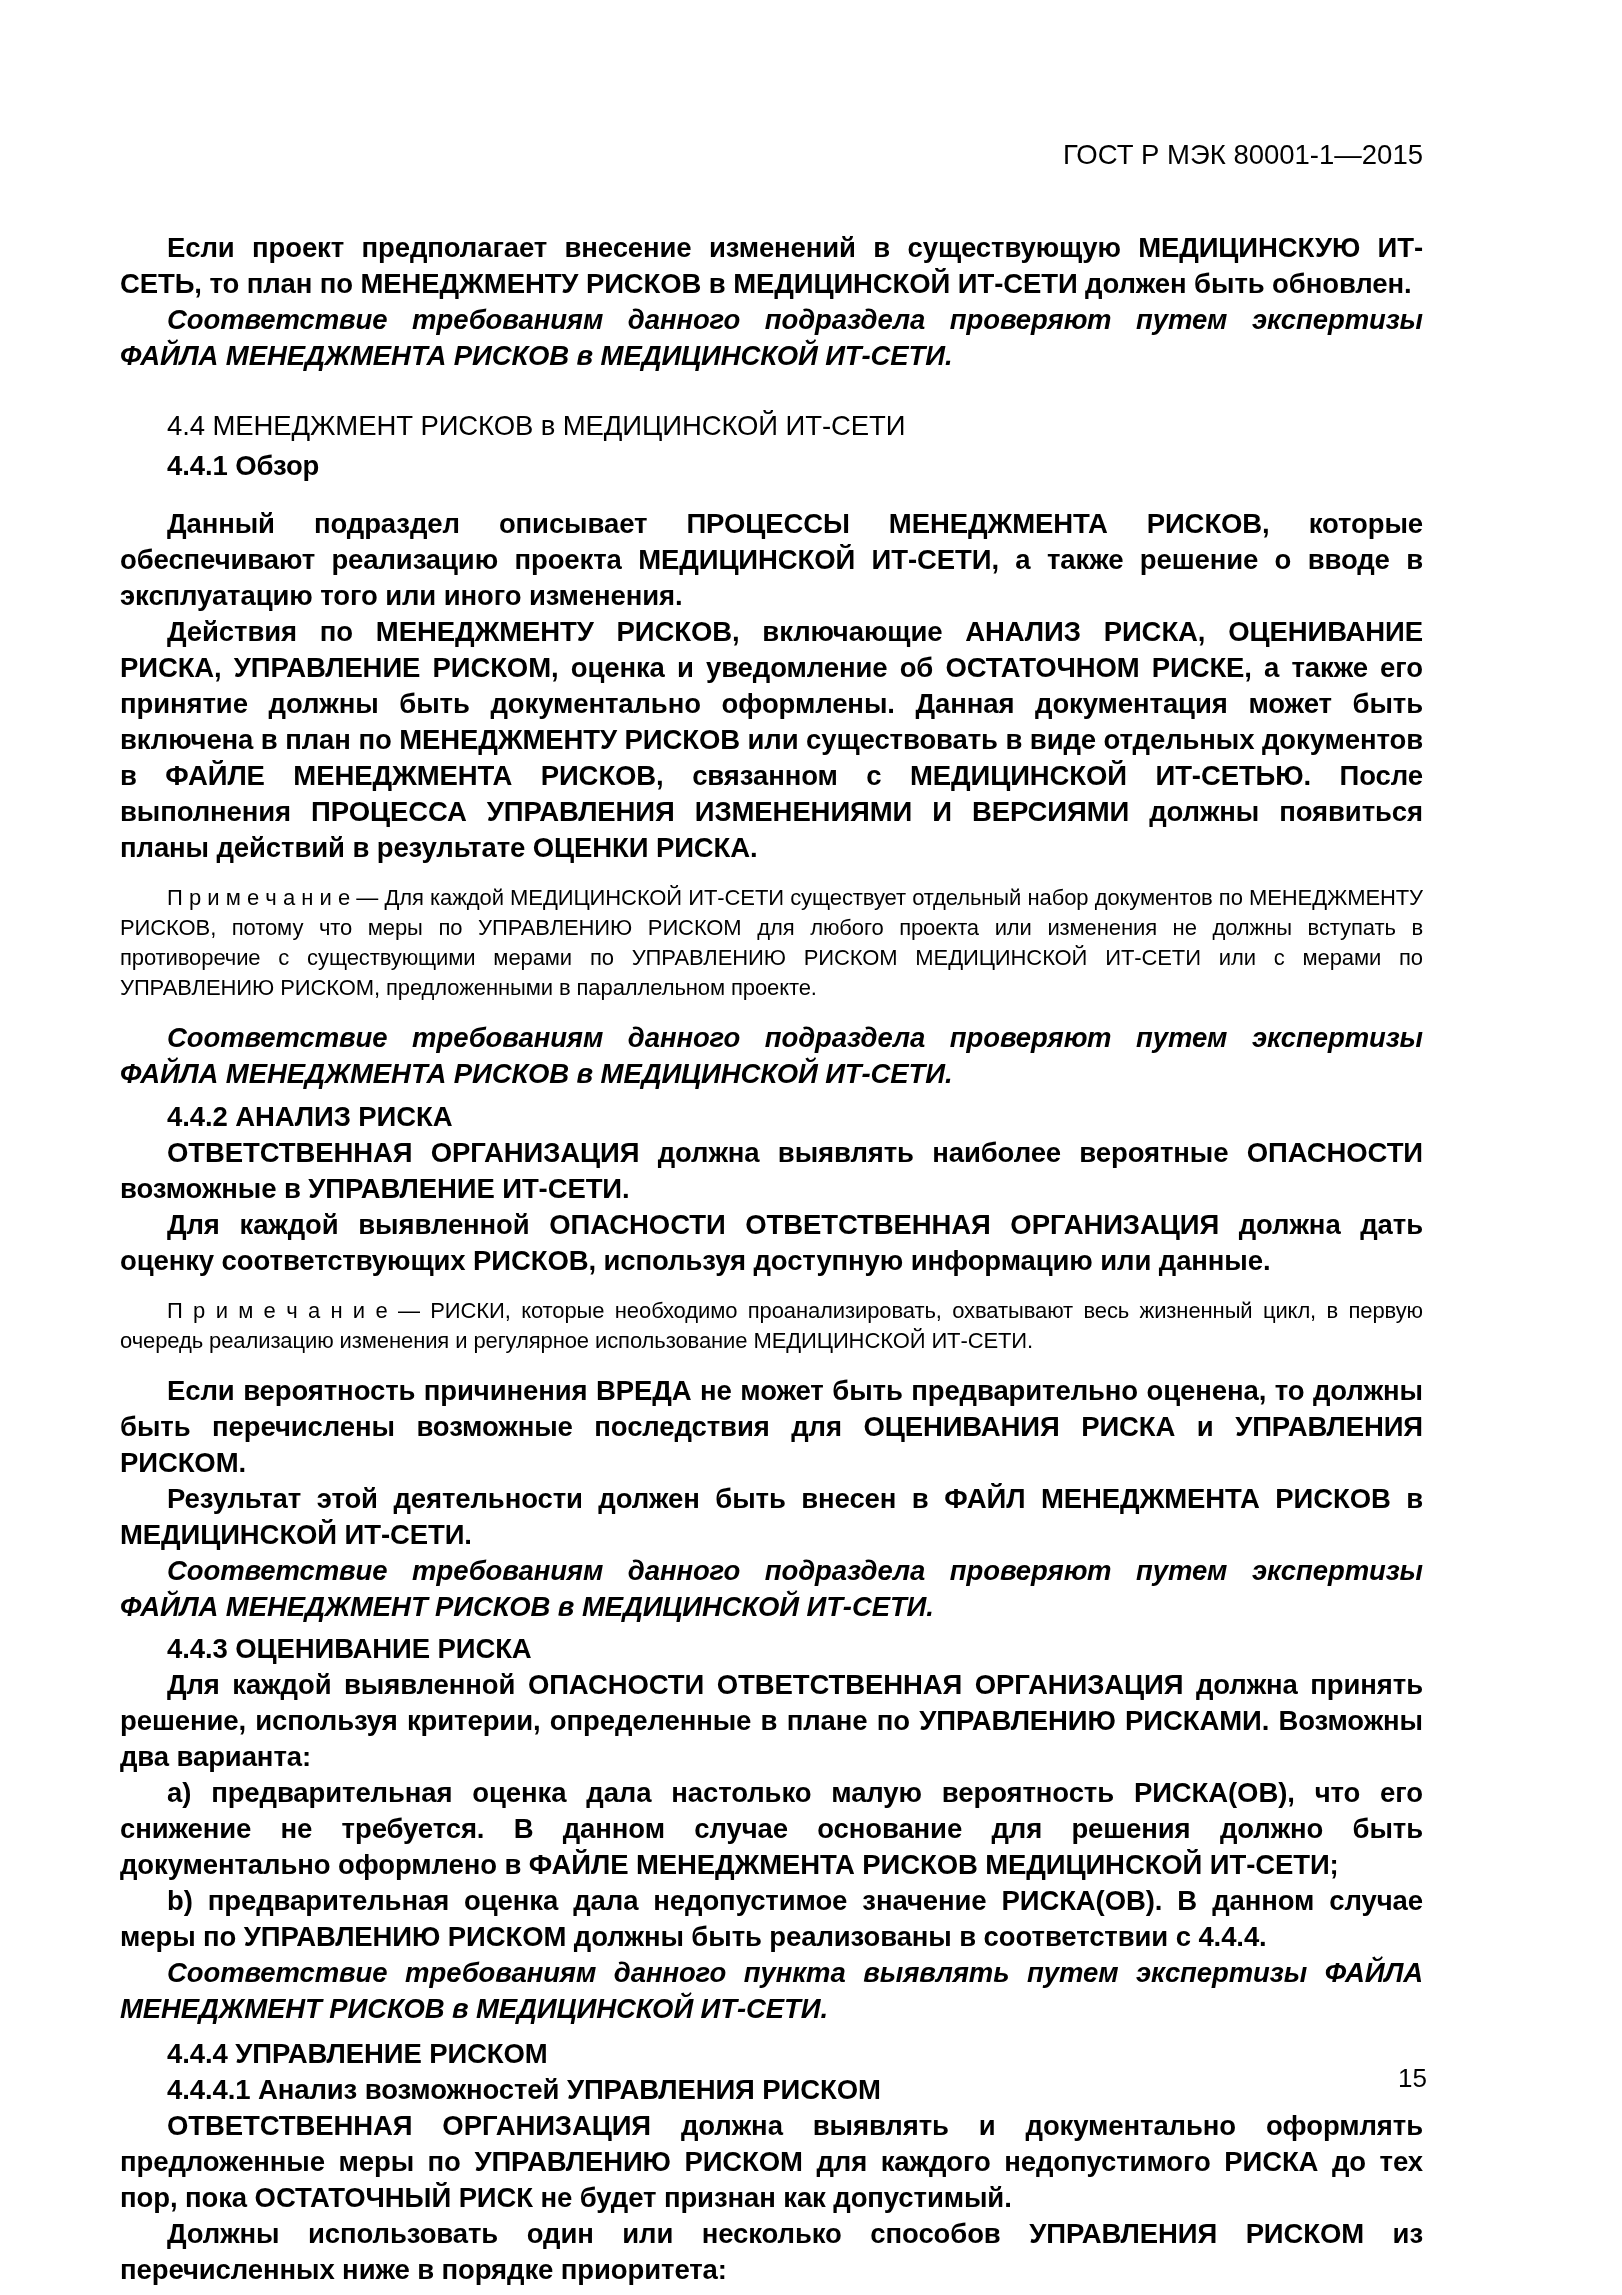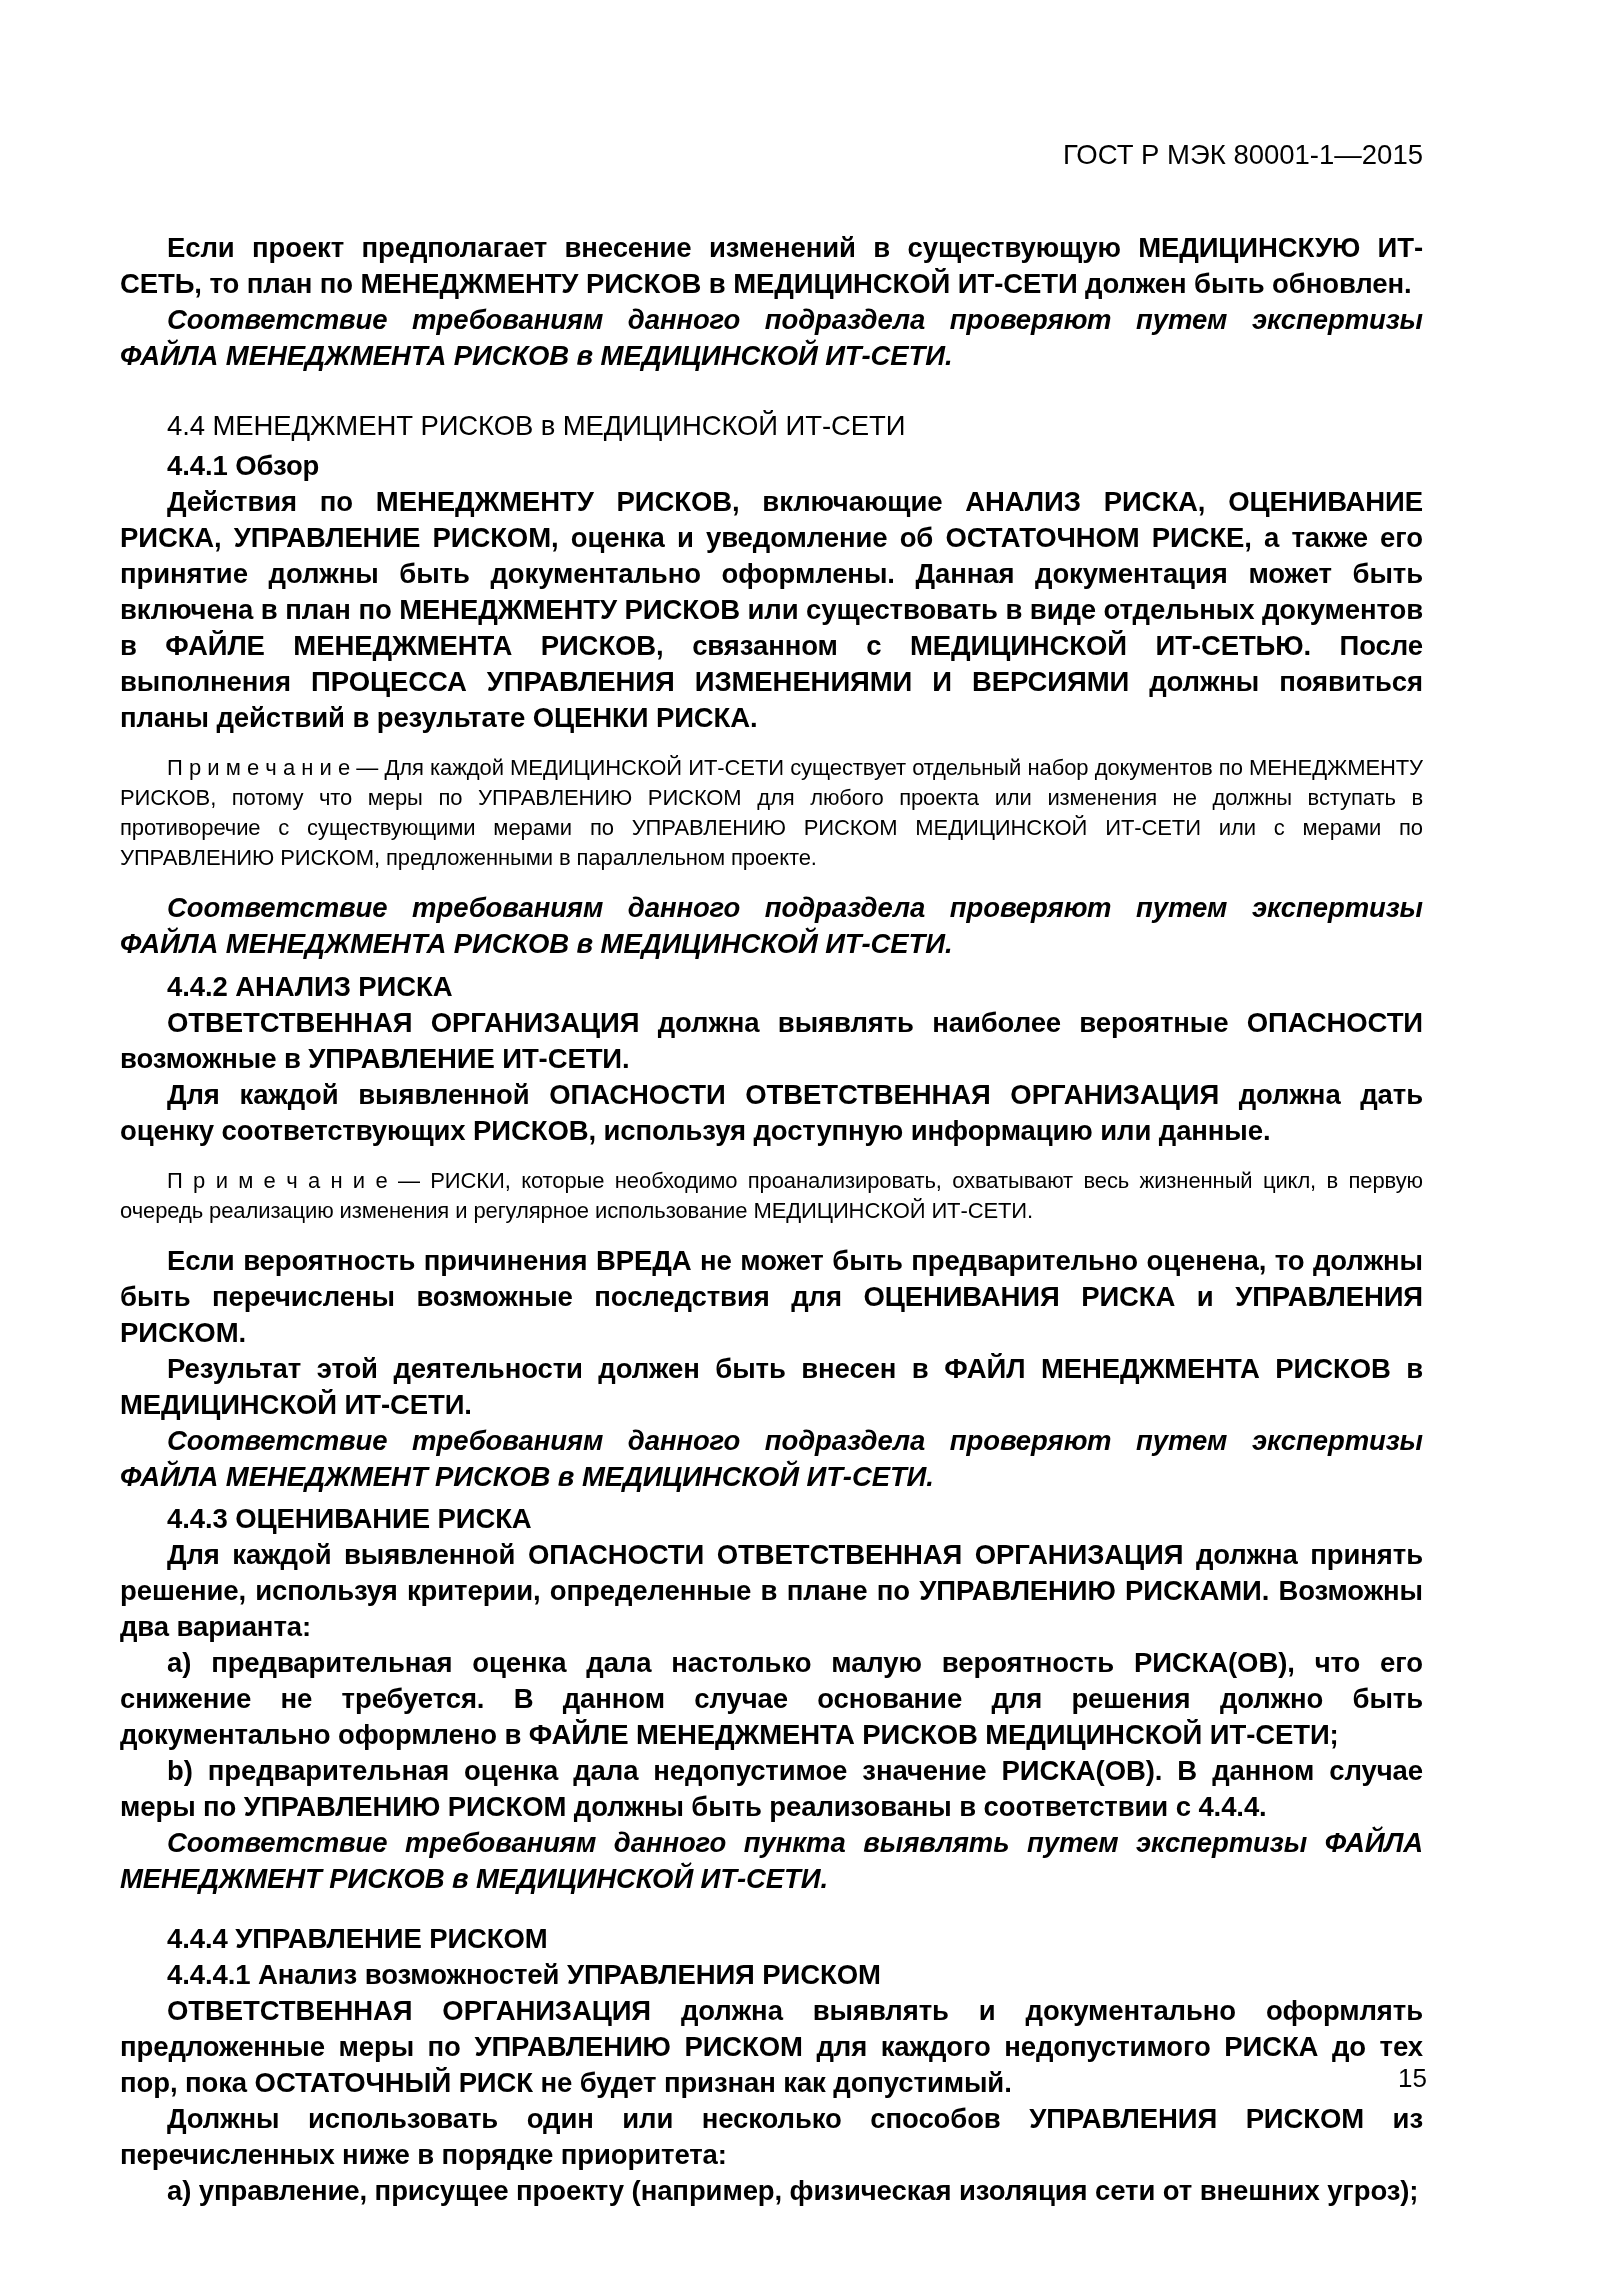--- a/index.html
+++ b/index.html
@@ -79,36 +79,37 @@
 
 <div class="page">
 
   <div class="doc-header">ГОСТ Р МЭК 80001-1—2015</div>
 
   <div class="content">
     <p class="para">Если проект предполагает внесение изменений в существующую МЕДИЦИНСКУЮ ИТ-СЕТЬ, то план по МЕНЕДЖМЕНТУ РИСКОВ в МЕДИЦИНСКОЙ ИТ-СЕТИ должен быть обновлен.</p>
     <p class="para italic">Соответствие требованиям данного подраздела проверяют путем экспертизы ФАЙЛА МЕНЕДЖМЕНТА РИСКОВ в МЕДИЦИНСКОЙ ИТ-СЕТИ.</p>
     <p class="para h-main">4.4 МЕНЕДЖМЕНТ РИСКОВ в МЕДИЦИНСКОЙ ИТ-СЕТИ</p>
     <p class="para h-sub">4.4.1 Обзор</p>
+    <p class="para h-after">Данный подраздел описывает ПРОЦЕССЫ МЕНЕДЖМЕНТА РИСКОВ, которые обеспечивают реализацию проекта МЕДИЦИНСКОЙ ИТ-СЕТИ, а также решение о вводе в эксплуатацию того или иного изменения.</p>
     <p class="para">Действия по МЕНЕДЖМЕНТУ РИСКОВ, включающие АНАЛИЗ РИСКА, ОЦЕНИВАНИЕ РИСКА, УПРАВЛЕНИЕ РИСКОМ, оценка и уведомление об ОСТАТОЧНОМ РИСКЕ, а также его принятие должны быть документально оформлены. Данная документация может быть включена в план по МЕНЕДЖМЕНТУ РИСКОВ или существовать в виде отдельных документов в ФАЙЛЕ МЕНЕДЖМЕНТА РИСКОВ, связанном с МЕДИЦИНСКОЙ ИТ-СЕТЬЮ. После выполнения ПРОЦЕССА УПРАВЛЕНИЯ ИЗМЕНЕНИЯМИ И ВЕРСИЯМИ должны появиться планы действий в результате ОЦЕНКИ РИСКА.</p>
     <p class="note">П р и м е ч а н и е  — Для каждой МЕДИЦИНСКОЙ ИТ-СЕТИ существует отдельный набор документов по МЕНЕДЖМЕНТУ РИСКОВ, потому что меры по УПРАВЛЕНИЮ РИСКОМ для любого проекта или изменения не должны вступать в противоречие с существующими мерами по  УПРАВЛЕНИЮ РИСКОМ МЕДИЦИНСКОЙ ИТ-СЕТИ или с мерами по УПРАВЛЕНИЮ РИСКОМ, предложенными в параллельном проекте.</p>
     <p class="para italic">Соответствие требованиям данного подраздела проверяют путем экспертизы ФАЙЛА МЕНЕДЖМЕНТА РИСКОВ в МЕДИЦИНСКОЙ ИТ-СЕТИ.</p>
     <p class="para h-sub" style="margin-top:6.5px">4.4.2 АНАЛИЗ РИСКА</p>
     <p class="para">ОТВЕТСТВЕННАЯ ОРГАНИЗАЦИЯ должна выявлять наиболее вероятные ОПАСНОСТИ возможные в УПРАВЛЕНИЕ ИТ-СЕТИ.</p>
     <p class="para">Для каждой выявленной ОПАСНОСТИ ОТВЕТСТВЕННАЯ ОРГАНИЗАЦИЯ должна дать оценку соответствующих РИСКОВ, используя доступную информацию или данные.</p>
     <p class="note">П р и м е ч а н и е  — РИСКИ, которые необходимо проанализировать, охватывают весь жизненный цикл, в первую очередь реализацию изменения и регулярное использование МЕДИЦИНСКОЙ ИТ-СЕТИ.</p>
     <p class="para">Если вероятность причинения ВРЕДА не может быть предварительно оценена, то должны быть перечислены возможные последствия для ОЦЕНИВАНИЯ РИСКА и УПРАВЛЕНИЯ РИСКОМ.</p>
     <p class="para">Результат этой деятельности должен быть внесен в ФАЙЛ МЕНЕДЖМЕНТА РИСКОВ в МЕДИЦИНСКОЙ ИТ-СЕТИ.</p>
     <p class="para italic">Соответствие требованиям данного подраздела проверяют путем экспертизы ФАЙЛА МЕНЕДЖМЕНТ РИСКОВ в МЕДИЦИНСКОЙ ИТ-СЕТИ.</p>
     <p class="para h-sub" style="margin-top:6.5px">4.4.3 ОЦЕНИВАНИЕ РИСКА</p>
     <p class="para">Для каждой выявленной ОПАСНОСТИ ОТВЕТСТВЕННАЯ ОРГАНИЗАЦИЯ должна принять решение, используя критерии, определенные в плане по УПРАВЛЕНИЮ РИСКАМИ. Возможны два варианта:</p>
     <p class="para">a) предварительная оценка дала настолько малую вероятность РИСКА(ОВ), что его снижение не требуется. В данном случае основание для решения должно быть документально оформлено в ФАЙЛЕ МЕНЕДЖМЕНТА РИСКОВ МЕДИЦИНСКОЙ ИТ-СЕТИ;</p>
     <p class="para">b) предварительная оценка дала недопустимое значение РИСКА(ОВ). В данном случае меры по УПРАВЛЕНИЮ РИСКОМ должны быть реализованы в соответствии с 4.4.4.</p>
     <p class="para italic">Соответствие требованиям данного пункта выявлять путем экспертизы ФАЙЛА МЕНЕДЖМЕНТ РИСКОВ в МЕДИЦИНСКОЙ ИТ-СЕТИ.</p>
-    <p class="para h-sub" style="margin-top:24px">4.4.4 УПРАВЛЕНИЕ РИСКОМ</p>
+    <p class="para h-sub" style="margin-top:9px">4.4.4 УПРАВЛЕНИЕ РИСКОМ</p>
     <p class="para">4.4.4.1 Анализ возможностей УПРАВЛЕНИЯ РИСКОМ</p>
     <p class="para">ОТВЕТСТВЕННАЯ ОРГАНИЗАЦИЯ должна выявлять и документально оформлять предложенные меры по УПРАВЛЕНИЮ РИСКОМ для каждого недопустимого РИСКА до тех пор, пока ОСТАТОЧНЫЙ РИСК не будет признан как допустимый.</p>
     <p class="para">Должны использовать один или несколько способов УПРАВЛЕНИЯ РИСКОМ из перечисленных ниже в порядке приоритета:</p>
     <p class="para">a) управление, присущее проекту (например, физическая изоляция сети от внешних угроз);</p>
 
   </div>
 
   <div class="page-number">15</div>
 
 </div>

